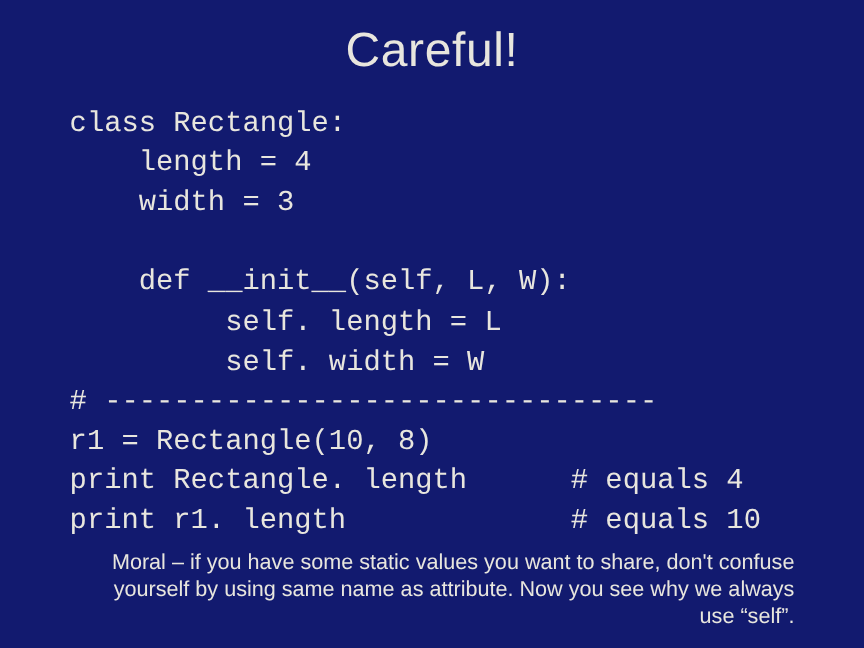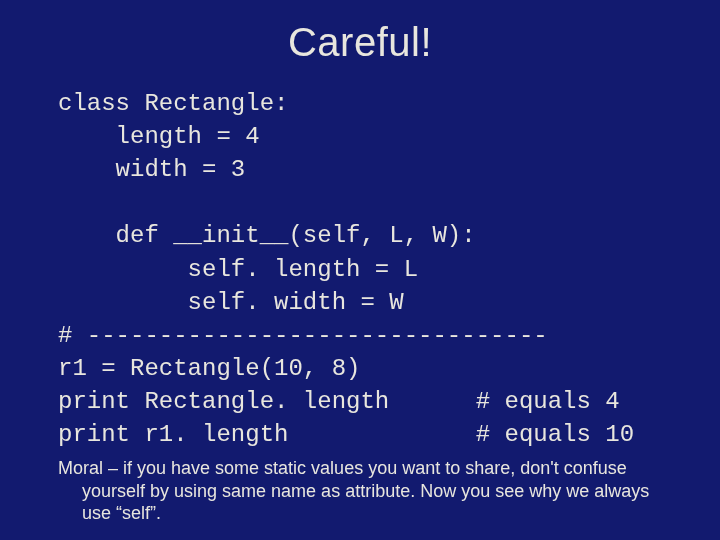--- a/index.html
+++ b/index.html
@@ -34,20 +34,21 @@
     color: #e8e6de;
   }
   .moral {
     font-family: Arial, Helvetica, sans-serif;
     font-size: 18px;
     line-height: 1.25;
     margin: 6px 18px 0 18px;
     text-indent: -24px;
     padding-left: 24px;
     color: #e8e6de;
+    text-align: right;
   }
 </style>
 </head>
 <body>
 
 <div class="slide">
   <div class="title">Careful!</div>
 
   <div class="code"><span>class Rectangle:</span>
 <span>    length = 4</span>

